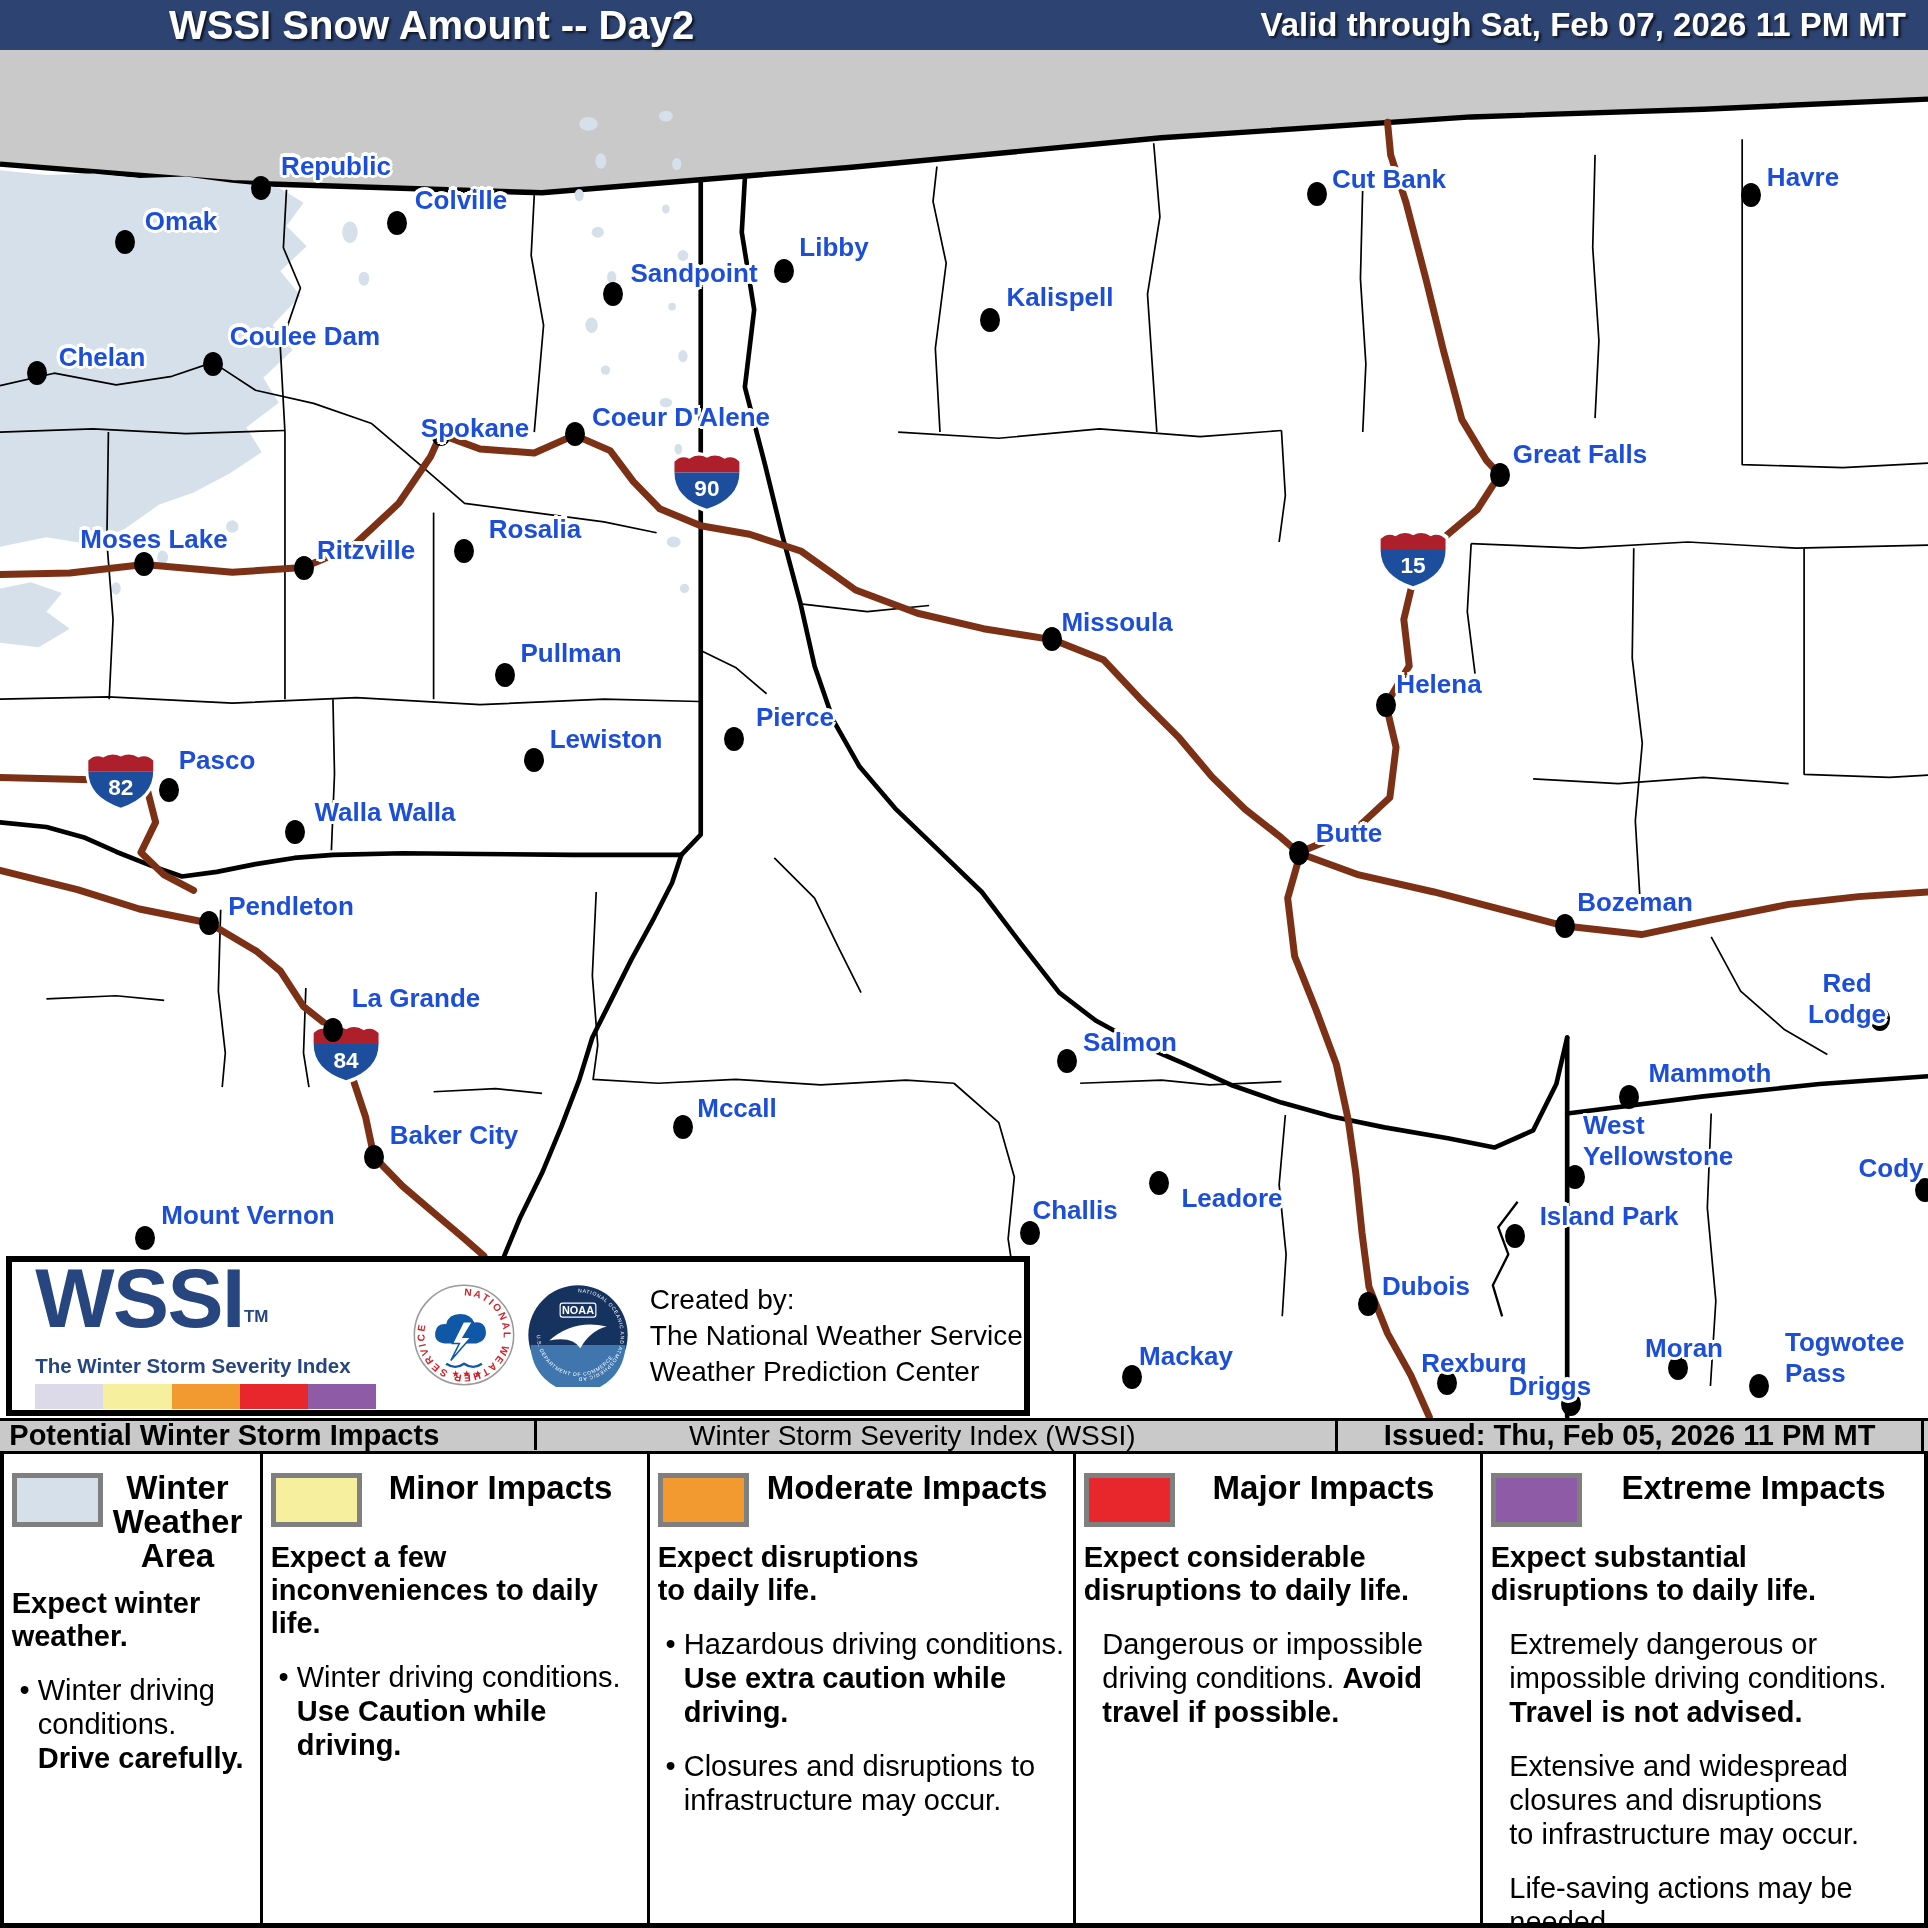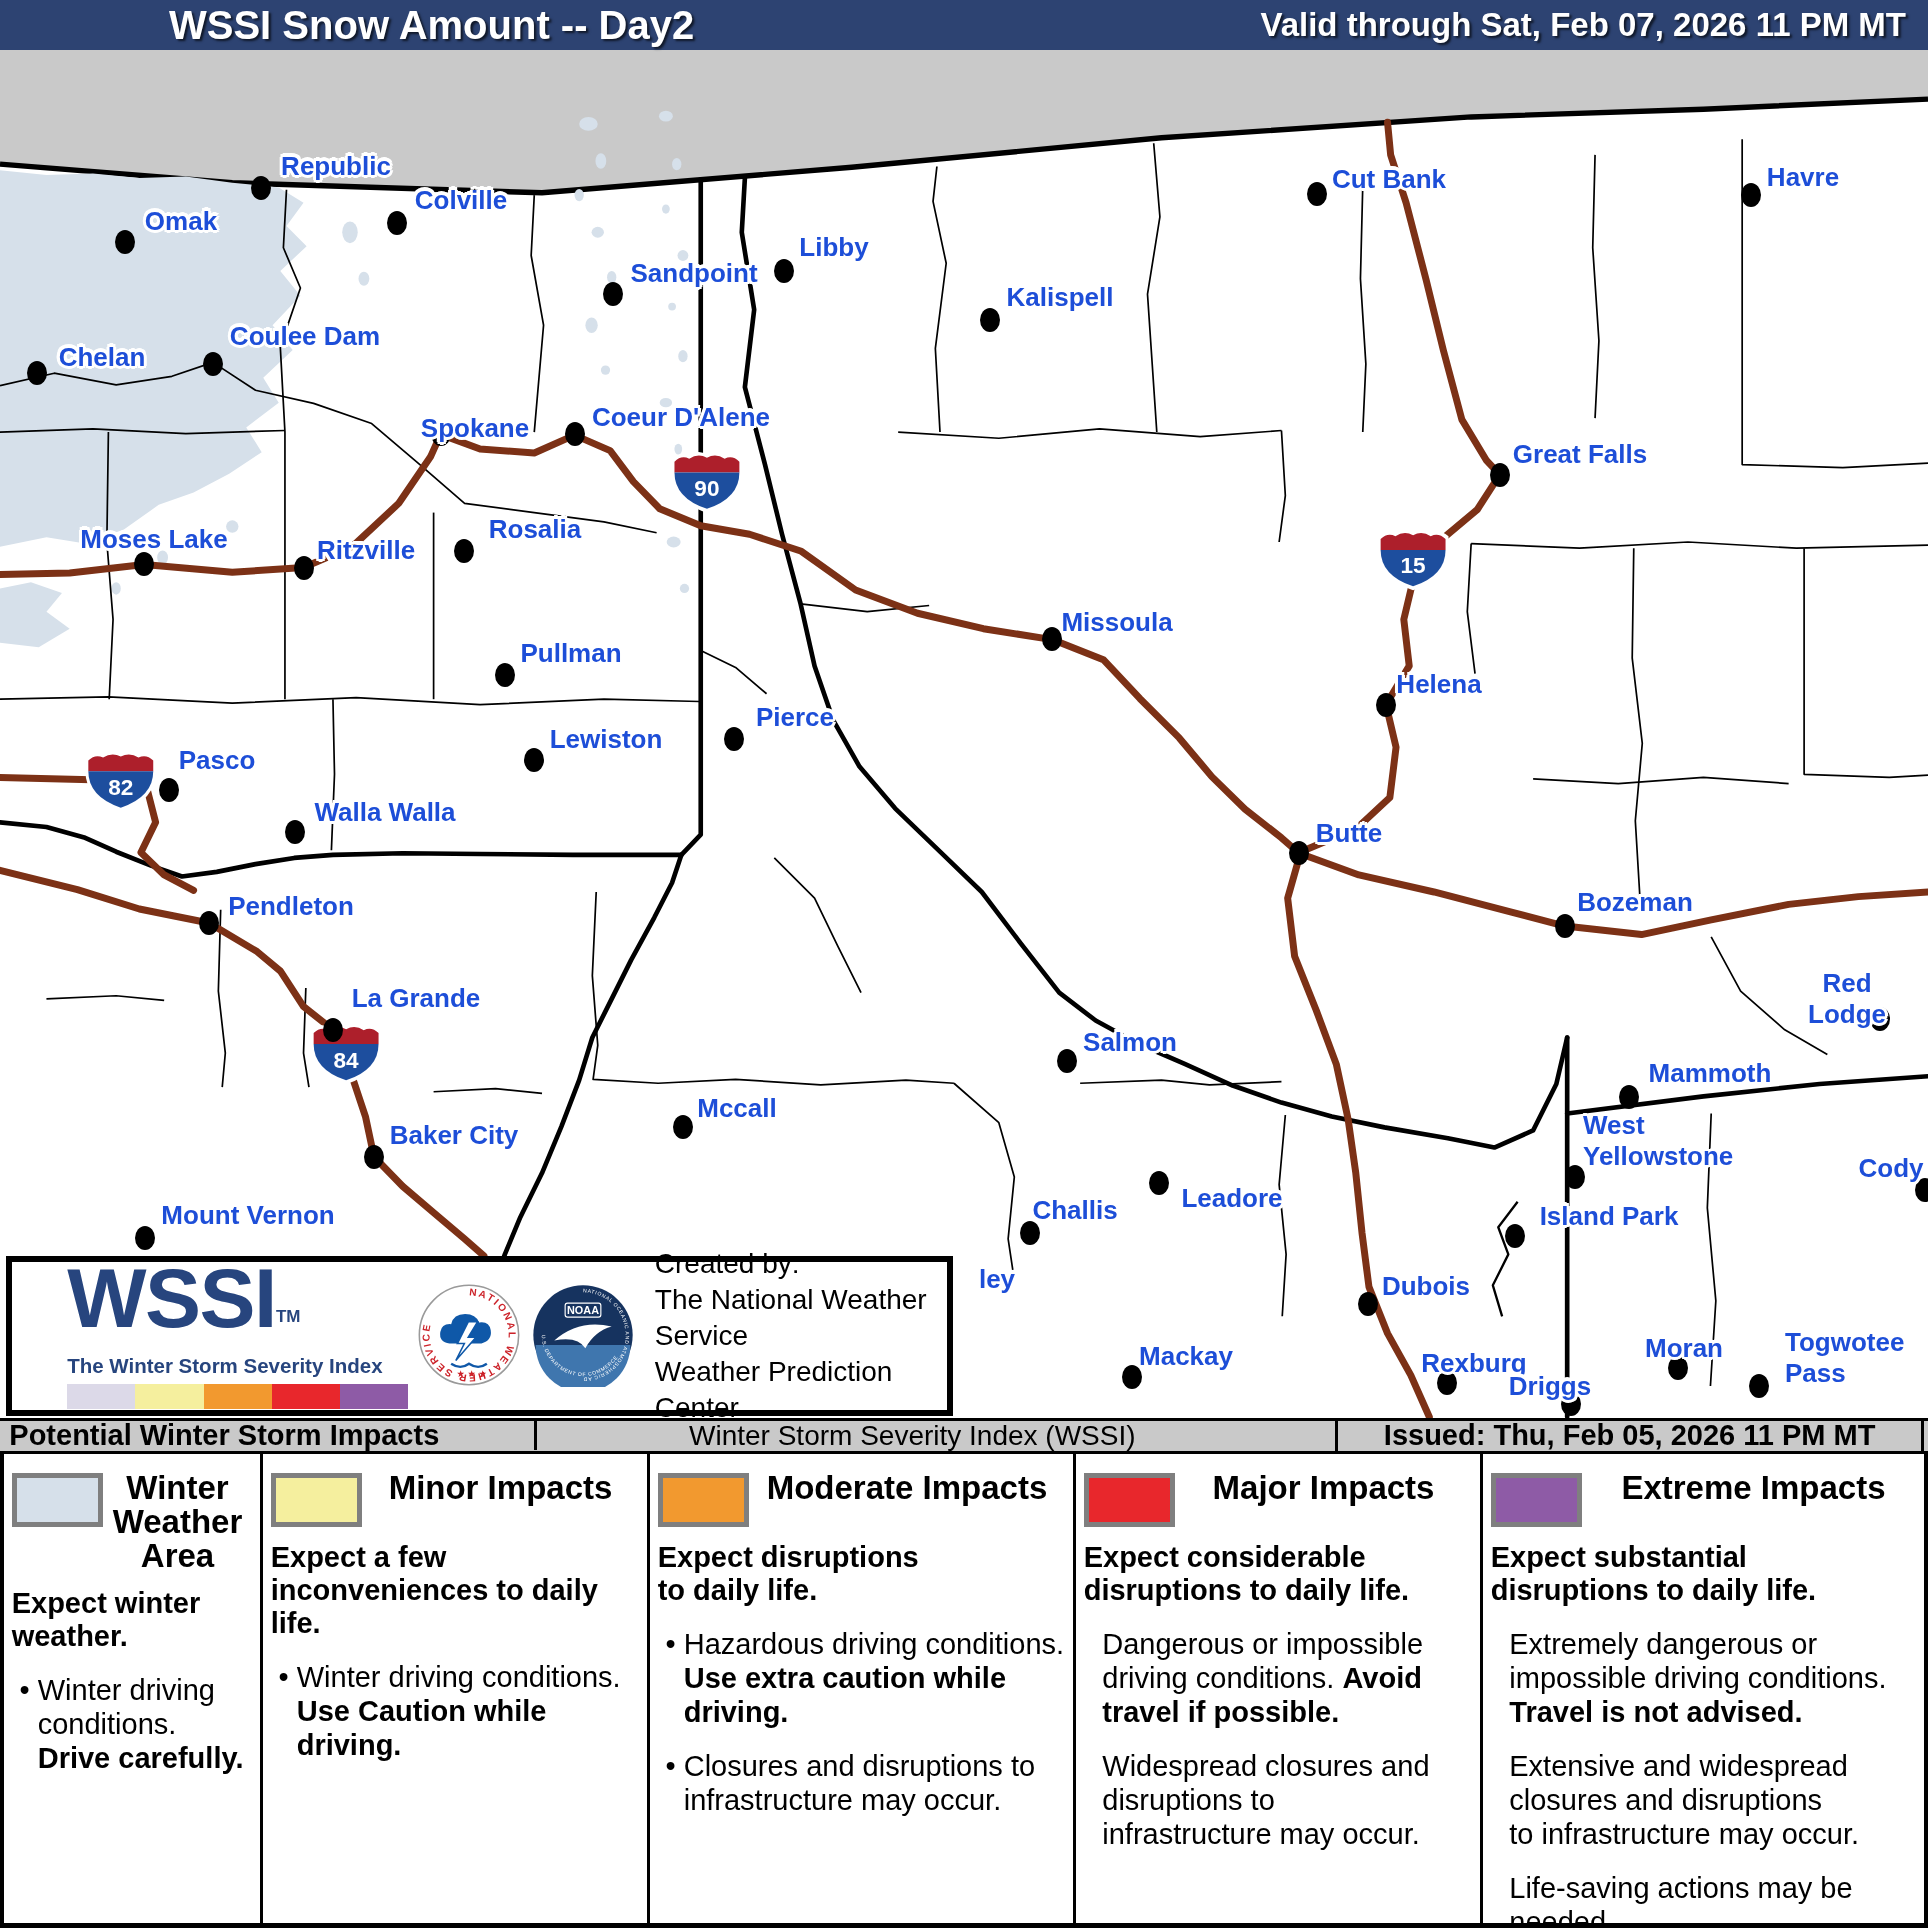--- a/index.html
+++ b/index.html
@@ -16,22 +16,22 @@
   #map-svg{position:absolute;left:0;top:0;z-index:1;}
   #city-layer{position:absolute;left:0;top:0;width:1928px;height:1928px;z-index:5;pointer-events:none;}
   .city-dot{position:absolute;width:20px;height:24px;background:#000;border-radius:50%;
             transform:translate(-50%,-50%);}
   .city-label{position:absolute;font-size:26px;font-weight:bold;color:#1d4ed8;line-height:31px;
       white-space:pre-line;text-align:center;transform:translate(-50%,-50%);
       text-shadow:-2.3px -2.3px 0 #fff,2.3px -2.3px 0 #fff,-2.3px 2.3px 0 #fff,2.3px 2.3px 0 #fff,
                   -3.1px 0 0 #fff,3.1px 0 0 #fff,0 -3.1px 0 #fff,0 3.1px 0 #fff;padding-left:12px;}
   .city-label.left{transform:translate(0,-50%);text-align:left;}
   
-  .logo-box{position:absolute;left:6.2px;top:1256px;width:947px;height:160px;background:#fff;
-            border:6.2px solid #000;box-sizing:border-box;z-index:20;display:flex;align-items:center;padding-left:32px;}
+  .logo-box{position:absolute;left:6.2px;top:1256px;width:1024px;height:160px;background:#fff;
+            border:6.2px solid #000;box-sizing:border-box;z-index:20;display:flex;align-items:center;}
   .wssi-block{width:368px;padding-left:23px;}
   .wssi-word{color:#27457e;font-weight:bold;font-size:84px;line-height:71px;letter-spacing:-1.5px;}
   .wssi-tm{font-size:17px;vertical-align:4.6px;letter-spacing:0;}
   .wssi-tag{color:#27457e;font-weight:bold;font-size:20.5px;margin-top:1.5px;}
   .wssi-swatches{display:flex;margin-top:6.2px;width:341px;height:25.6px;}
   .wssi-swatches div{flex:1;}
   .seal{flex:0 0 auto;margin-left:9.3px;}
   .createdby{margin-left:20px;font-size:28px;line-height:36px;color:#000;}
   
   .status-bar{position:absolute;left:0;top:1418px;width:1928px;height:36px;background:#c9c9c9;
@@ -382,24 +382,20 @@
       <div class="lcol-head">
           <div class="lswatch" style="background: rgb(232, 39, 44);"></div>
         <div class="ltitle">Major Impacts</div>
         </div>
       <div class="lintro">Expect considerable
 disruptions to daily life.</div>
       <div class="litems">
           <div class="legend-item no-bullet">
             <span class="item-text">Dangerous or impossible driving conditions. <b>Avoid travel if possible.</b></span>
           </div>
-          <div class="legend-item no-bullet">
-            <span class="item-text">Widespread closures and disruptions to
-infrastructure may occur.</span>
-          </div>
         </div>
     </div>
     <div class="lcol" style="flex:0 0 453px">
       <div class="lcol-head">
           <div class="lswatch" style="background: rgb(142, 91, 166);"></div>
         <div class="ltitle">Extreme Impacts</div>
         </div>
       <div class="lintro">Expect substantial
 disruptions to daily life.</div>
       <div class="litems">

